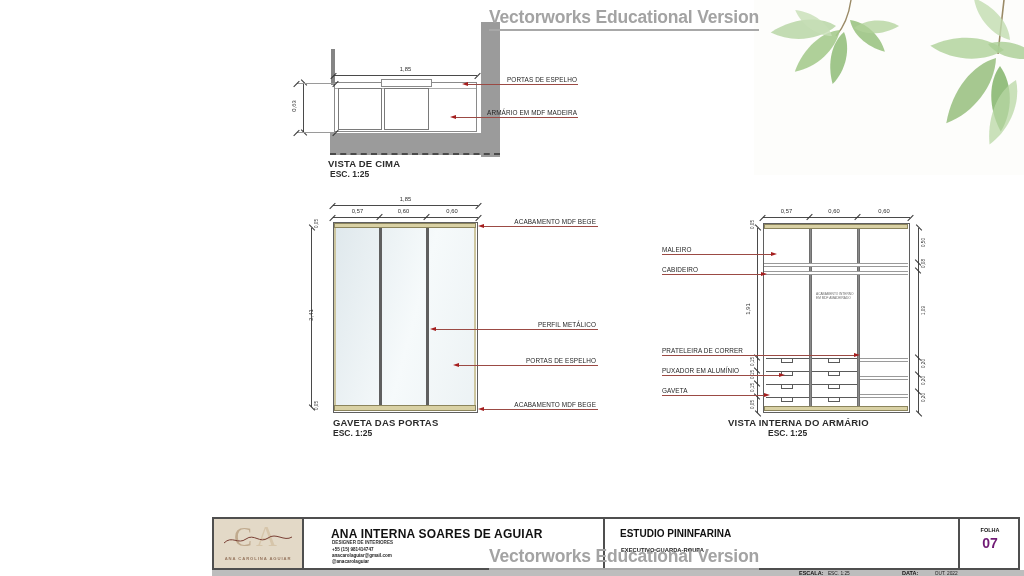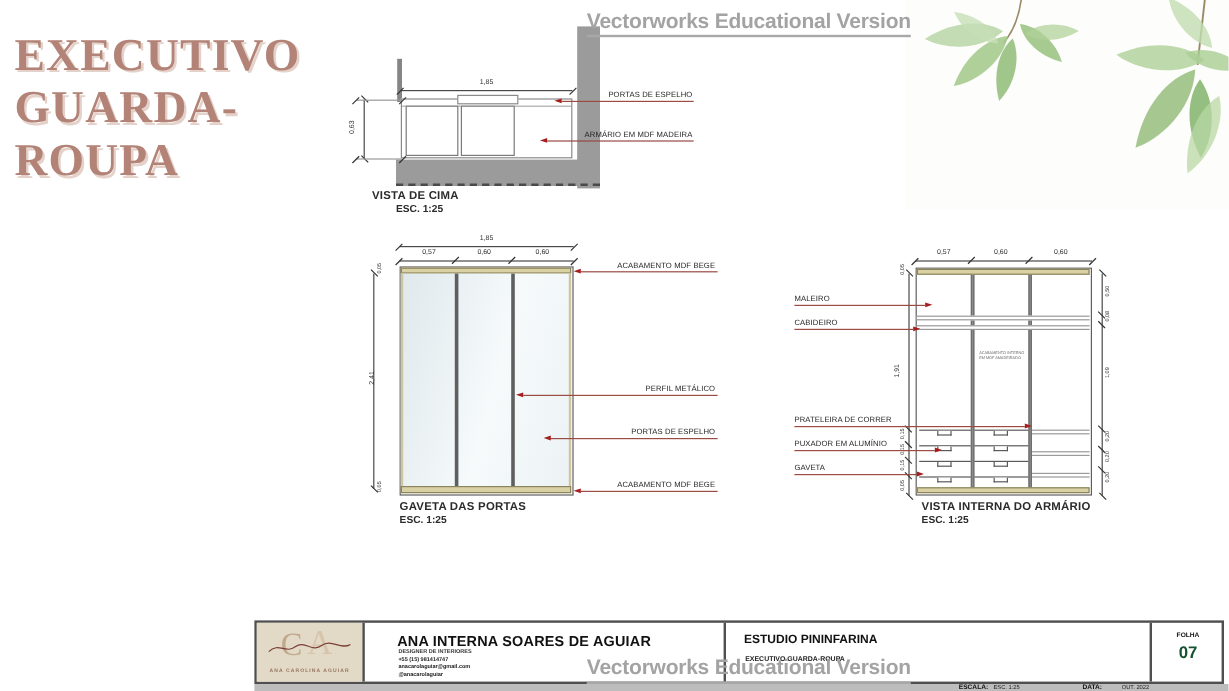--- a/index.html
+++ b/index.html
@@ -47,37 +47,32 @@
   .tb{border:2px solid #4f4f4f;background:#fff;box-sizing:border-box;z-index:20;}
   .tb-cell-border{background:#4f4f4f;}
   .tb-name{font-size:12px;font-weight:700;color:#111;letter-spacing:0.2px;}
   .tb-role{font-size:4.6px;font-weight:700;color:#333;}
   .tb-contact{font-size:4.6px;font-weight:600;color:#222;line-height:6px;}
   .tb-studio{font-size:10px;font-weight:700;color:#111;}
   .tb-project{font-size:5.8px;font-weight:600;color:#222;}
   .tb-small-label{font-size:5.5px;font-weight:700;color:#111;}
   .tb-small-val{font-size:4.8px;color:#222;}
   .tb-folha{font-size:5.5px;font-weight:600;color:#111;}
-  .tb-folha-num{font-size:14px;font-weight:600;color:#14532d;}
+  .tb-folha-num{font-size:14px;font-weight:600;color:#701a75;}
   .logo-cell{background:#e3d9c7;}
   .logo-c{font-family:"Liberation Serif",serif;font-size:27px;color:#c0aa8e;}
   .logo-a{font-family:"Liberation Serif",serif;font-size:29px;color:#d6c5aa;}
   .logo-name{font-size:4.2px;letter-spacing:0.9px;color:#96765f;font-weight:600;}
   .note{font-size:3.2px;line-height:4.2px;color:#6b6b6b;}
 </style>
 </head>
 <body>
 
 <div id="canvas">
 
-  <div class="abs slide-title" style="left:12px;top:24px;width:300px;">
-    <div>EXECUTIVO</div>
-    <div>GUARDA-</div>
-    <div>ROUPA</div>
-  </div>
 
   <div class="abs wm nw" style="left:489px;top:7px;">Vectorworks Educational Version</div>
 
   <svg class="abs" style="left:754px;top:0;" width="270" height="175" viewBox="0 0 270 175">
     <defs>
       <path id="leaf" d="M0,0 C9,-10 26,-14 40,-9 C27,2 11,5 0,0 Z"></path>
     </defs>
     <rect x="0" y="0" width="270" height="175" fill="#fdfdfb"></rect>
     <path d="M97,0 C95,14 90,27 82,36" stroke="#9a8a66" stroke-width="1.4" fill="none"></path>
     <path d="M250,0 C248,18 246,34 244,54" stroke="#9a8a66" stroke-width="1.6" fill="none"></path>
@@ -116,21 +111,21 @@
     <div class="abs dlh" style="left:297px;top:132px;width:38px;border-top-color:#9a9a9a;"></div>
     <div class="abs dimv rot" style="left:284px;top:103px;width:20px;text-align:center;">0,63</div>
 
     <div class="abs lbl nw" style="left:462px;top:76px;width:115px;text-align:right;">PORTAS DE ESPELHO</div>
     <div class="abs ll" style="left:468px;top:84px;width:110px;"></div>
     <div class="abs arl" style="left:462px;top:81.5px;"></div>
     <div class="abs lbl nw" style="left:462px;top:109px;width:115px;text-align:right;">ARMÁRIO EM MDF MADEIRA</div>
     <div class="abs ll" style="left:456px;top:117px;width:122px;"></div>
     <div class="abs arl" style="left:450px;top:114.5px;"></div>
 
-    <div class="abs cap nw" style="left:310px;top:158px;">VISTA DE CIMA</div>
+    <div class="abs cap nw" style="left:328px;top:158px;">VISTA DE CIMA</div>
     <div class="abs cap2 nw" style="left:330px;top:169px;">ESC. 1:25</div>
   </div>
 
   <div>
 
     <div class="abs" style="left:333px;top:222px;width:145px;height:191px;border:1.5px solid #5f5f5f;box-sizing:border-box;background:#fff;">
       <div class="abs beige" style="left:0;top:0;width:142px;height:5px;"></div>
       <div class="abs beige" style="left:0;top:182px;width:142px;height:6px;"></div>
       <div class="abs mirror" style="left:0;top:5px;width:142px;height:177px;"></div>
       <div class="abs" style="left:0;top:5px;width:2px;height:177px;background:#cdc6a0;"></div>
@@ -253,21 +248,21 @@
     <div class="abs lbl nw" style="left:662px;top:347px;">PRATELEIRA DE CORRER</div>
     <div class="abs ll" style="left:662px;top:355px;width:192px;"></div>
     <div class="abs arr" style="left:854px;top:352.5px;"></div>
     <div class="abs lbl nw" style="left:662px;top:367px;">PUXADOR EM ALUMÍNIO</div>
     <div class="abs ll" style="left:662px;top:375px;width:117px;"></div>
     <div class="abs arr" style="left:779px;top:372.5px;"></div>
     <div class="abs lbl nw" style="left:662px;top:387px;">GAVETA</div>
     <div class="abs ll" style="left:662px;top:395px;width:102px;"></div>
     <div class="abs arr" style="left:764px;top:392.5px;"></div>
 
-    <div class="abs cap nw" style="left:768px;top:417px;text-align:center;">VISTA INTERNA DO ARMÁRIO</div>
+    <div class="abs cap nw" style="left:728px;top:417px;text-align:center;">VISTA INTERNA DO ARMÁRIO</div>
     <div class="abs cap2 nw" style="left:768px;top:428px;">ESC. 1:25</div>
   </div>
 
   <div class="abs wm nw" style="left:489px;top:546px;">Vectorworks Educational Version</div>
 
   <div class="abs tb" style="left:212px;top:517px;width:808px;height:53px;">
 
     <div class="abs logo-cell" style="left:0;top:0;width:88px;height:49px;">
       <span class="abs logo-c" style="left:20px;top:3px;">C</span>
       <span class="abs logo-a" style="left:42px;top:1px;">A</span>

